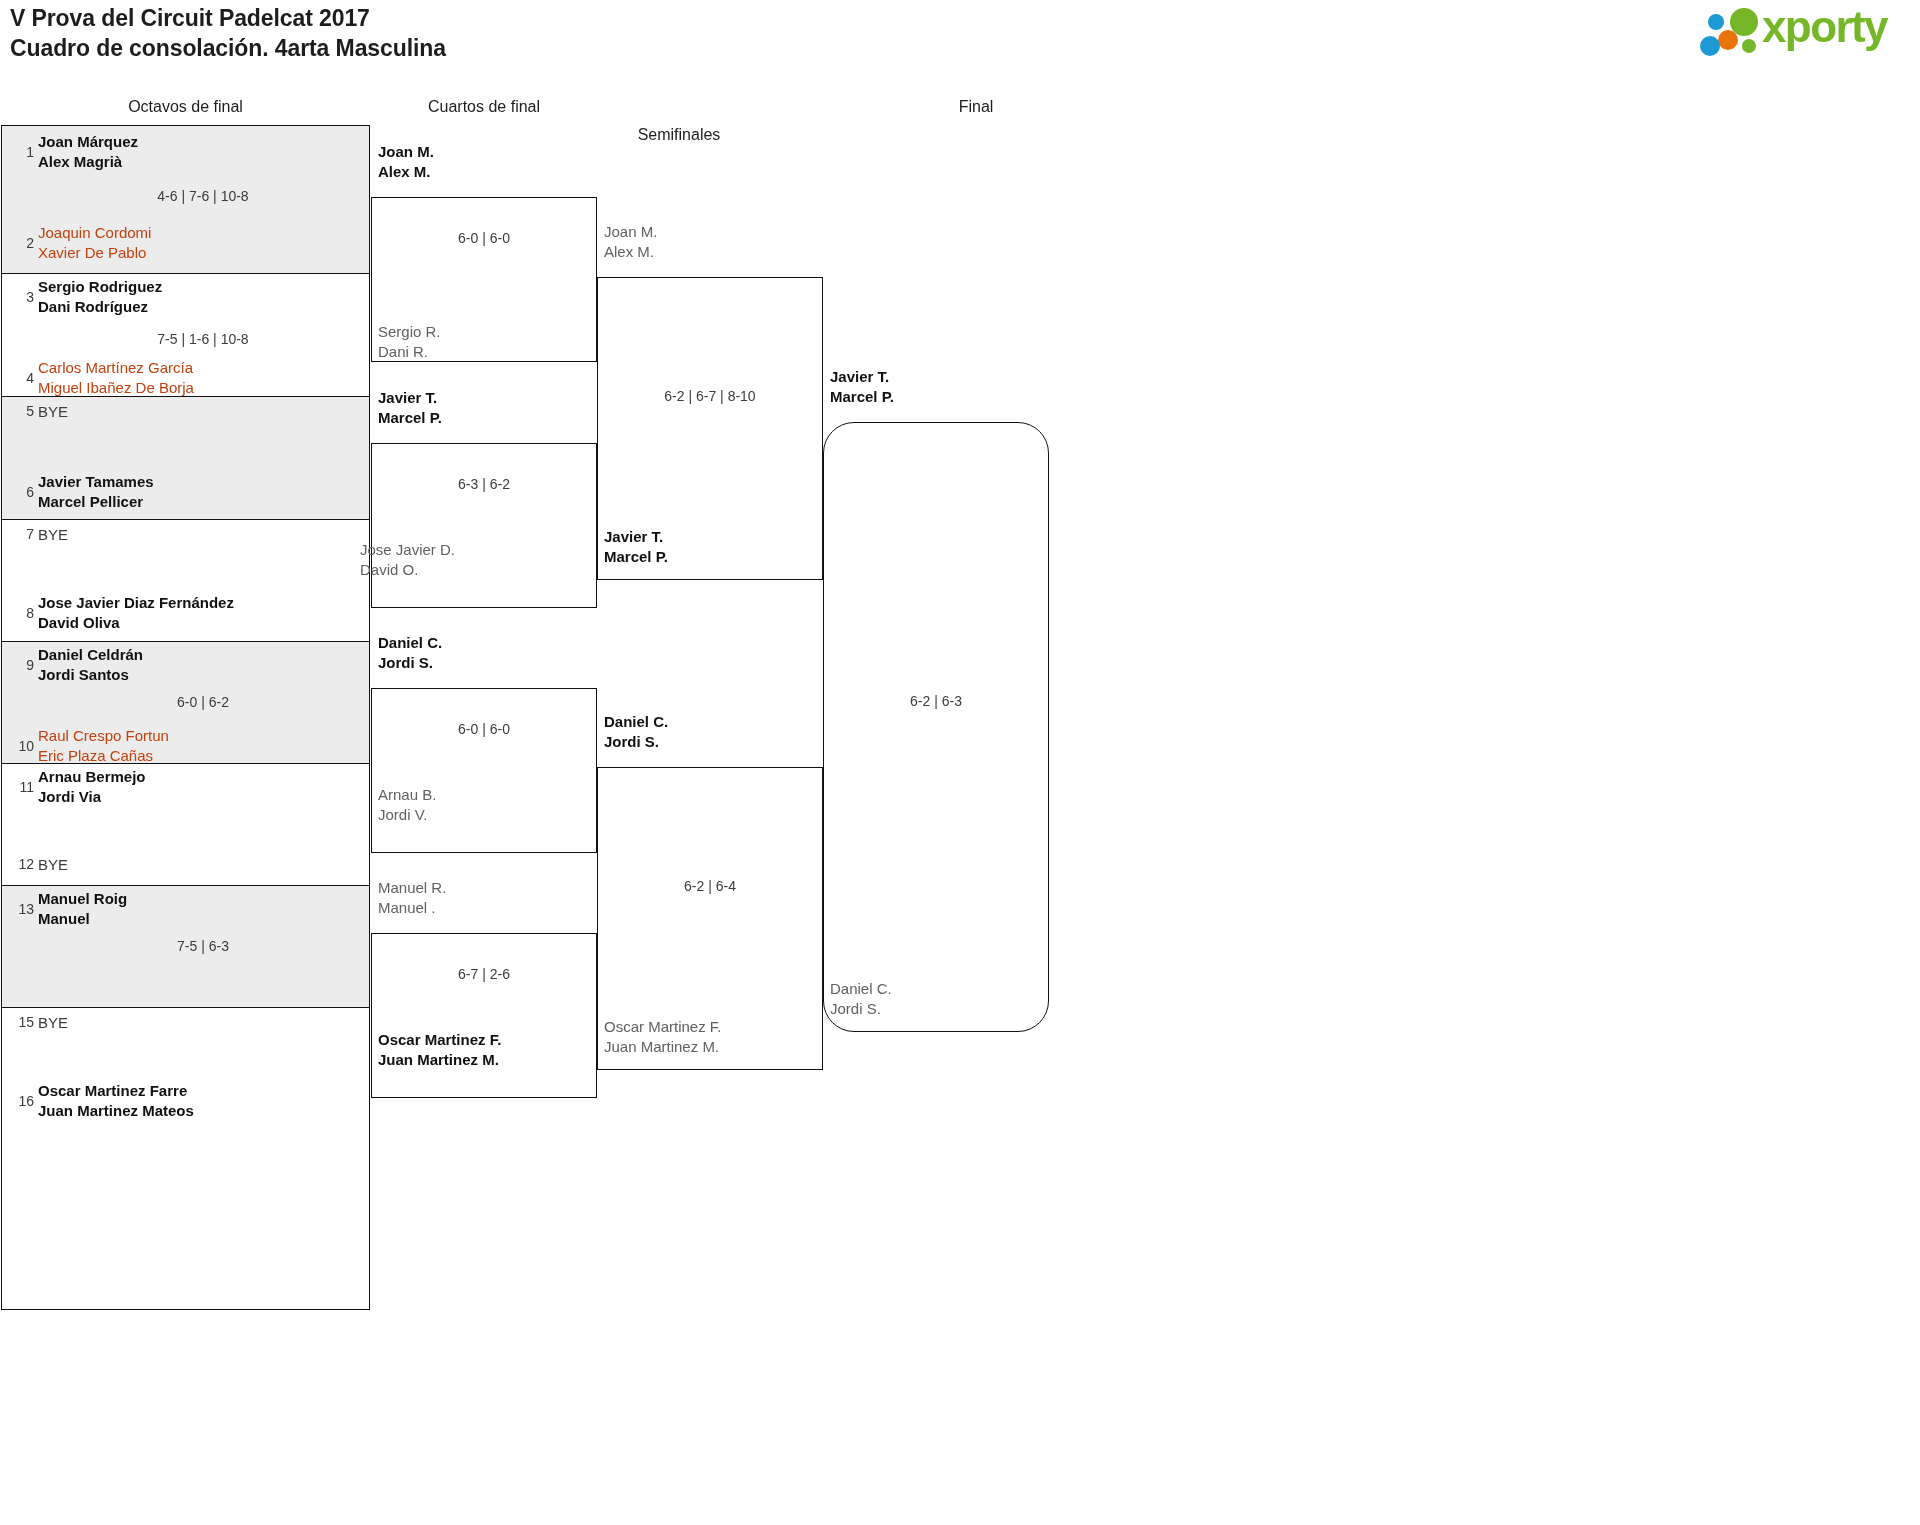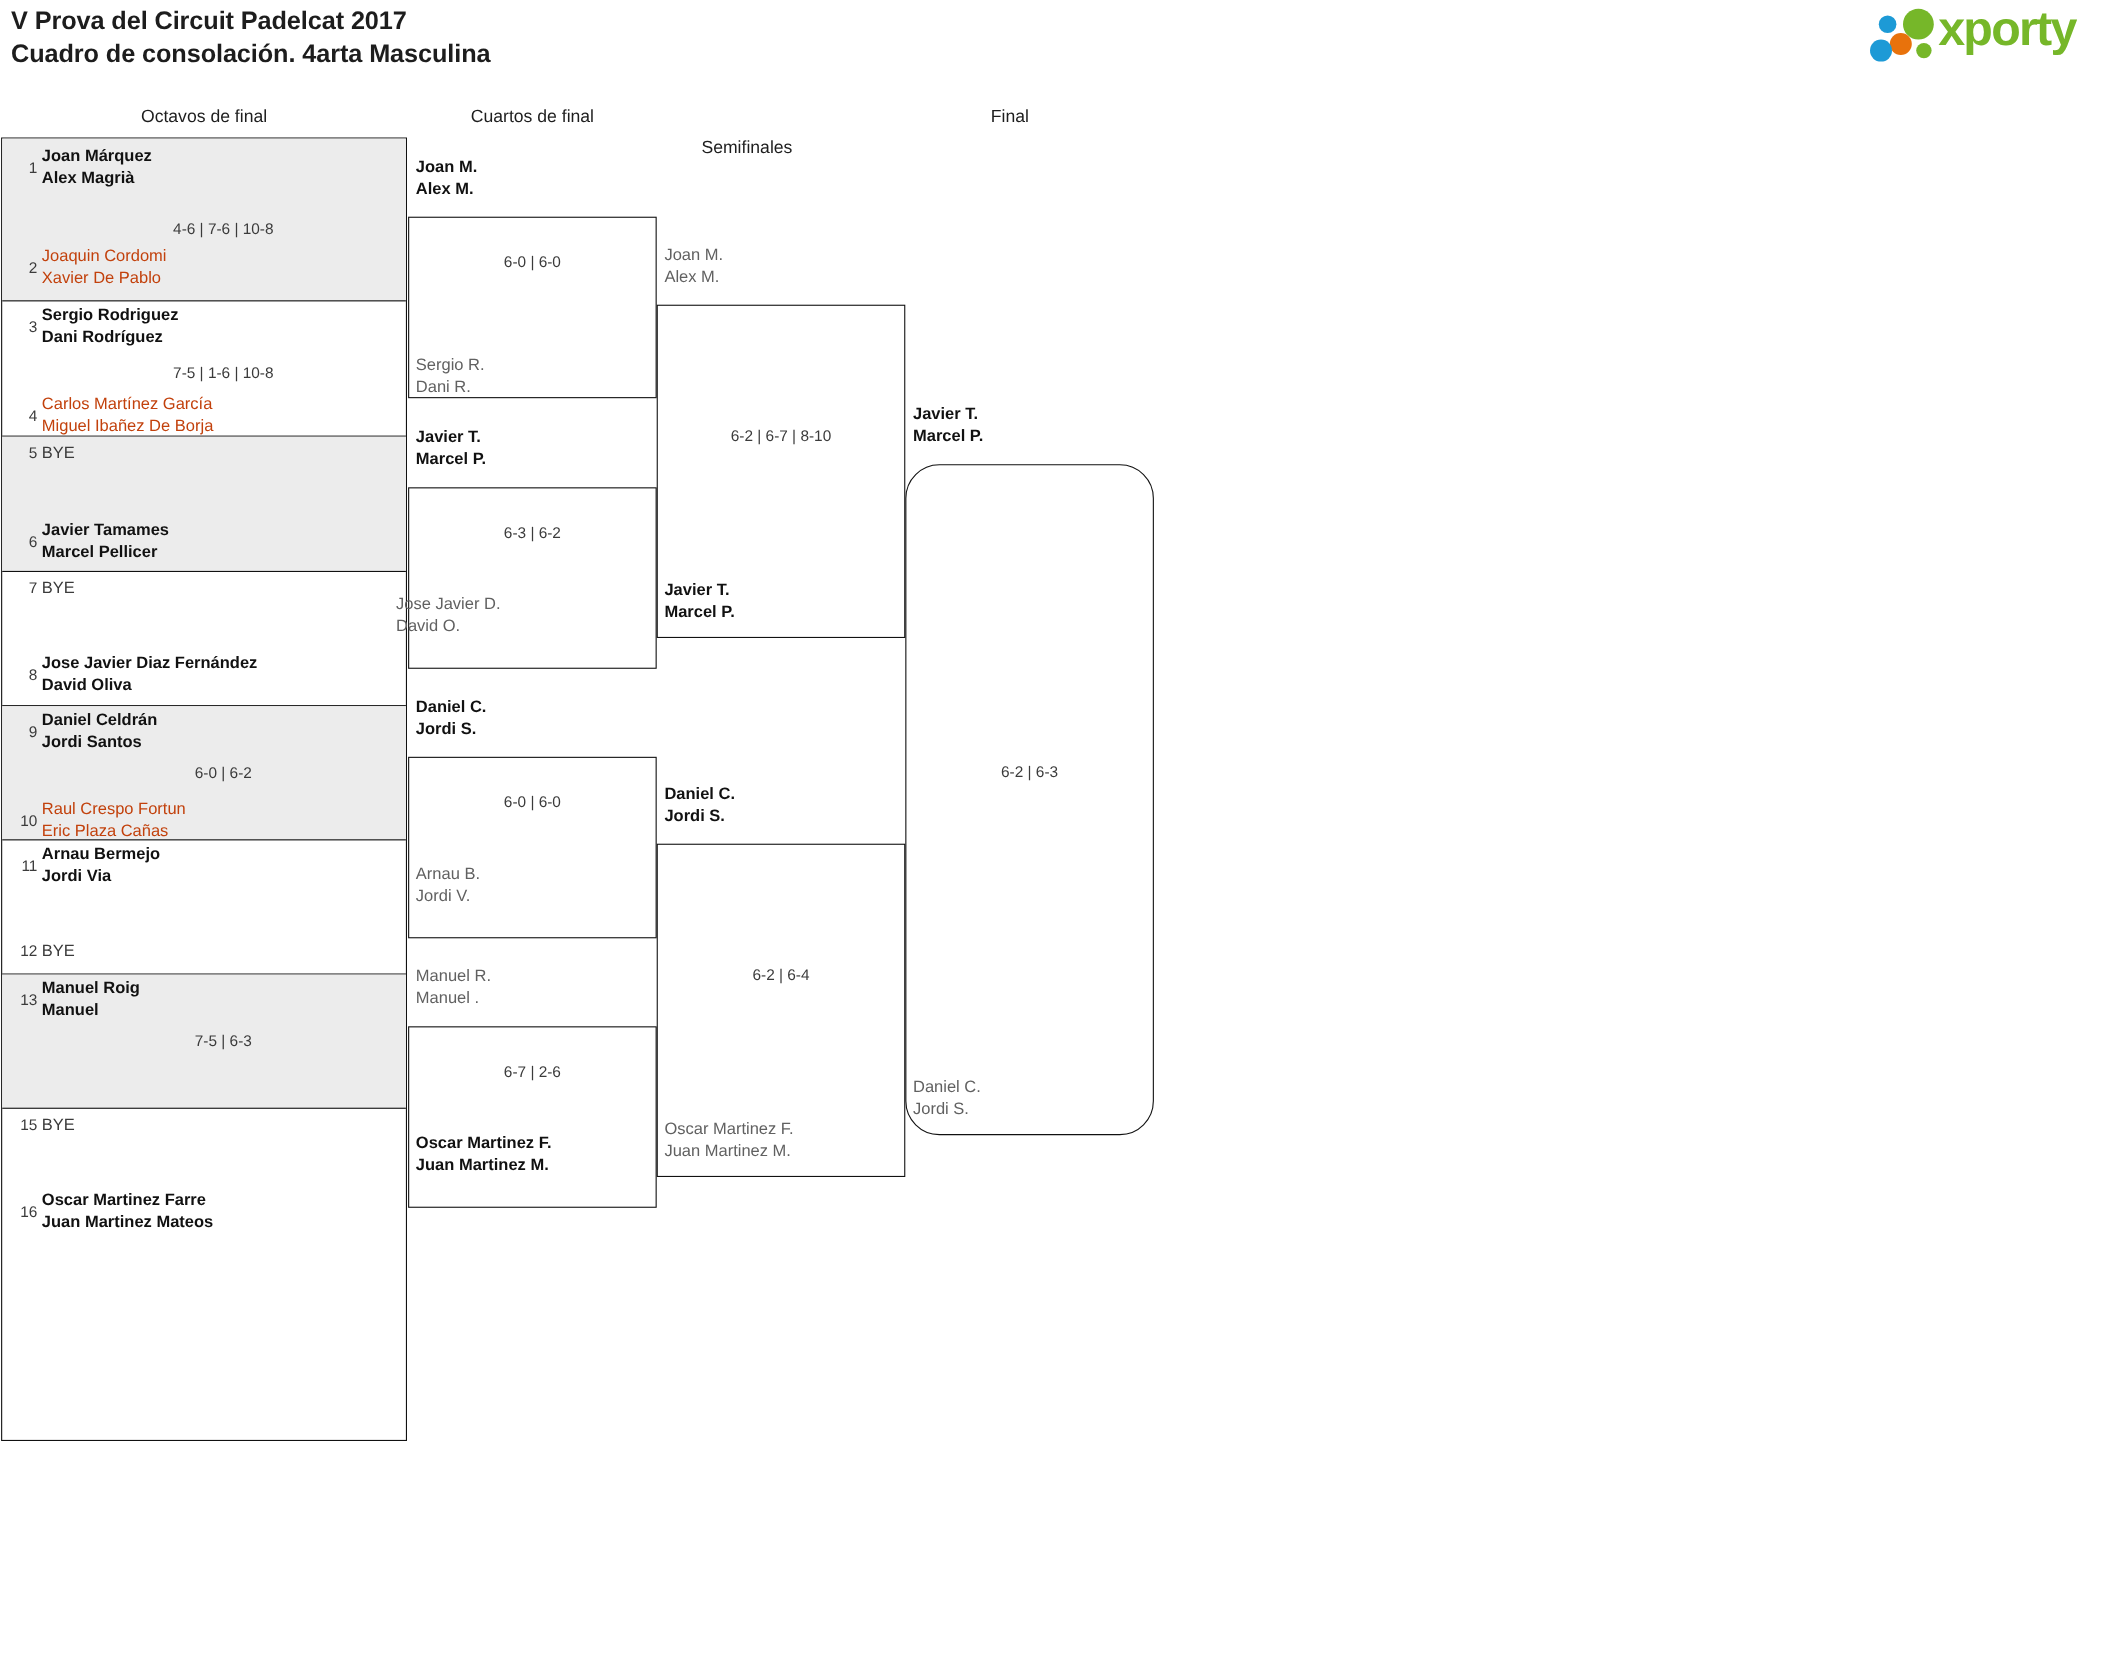--- a/index.html
+++ b/index.html
@@ -28,21 +28,21 @@
   }
 
   
   .round-head{
     font-size:16px;color:#1d1d1d;text-align:center;white-space:nowrap;
     top:98px;
   }
   #head-r1{left:0px;width:371px;}
   #head-r2{left:371px;width:226px;}
   #head-r3{left:566px;width:226px;margin-top:28px;}
-  #head-r4{left:805px;width:226px;text-align:center;}
+  #head-r4{left:863px;width:226px;text-align:center;}
 
   
   #r1{left:1px;top:125px;width:369px;height:1185px;border:1px solid #111;box-sizing:border-box;}
   .pairbox{position:absolute;left:0;width:367px;box-sizing:border-box;}
   .pairbox.shade{background:#ececec;}
   .pairbox.sep{border-bottom:1px solid #111;}
 
   .slot{position:absolute;left:0;width:367px;height:44px;}
   .seed{
     position:absolute;left:6px;width:26px;text-align:right;
@@ -97,21 +97,21 @@
 <div class="abs" id="r1">
 
   <div class="pairbox shade sep" style="top:0px;height:148px;">
     <div class="slot win" style="top:6px;">
       <span class="seed">1</span>
       <span class="names">
         <div class="n">Joan Márquez</div>
         <div class="n">Alex Magrià</div>
       </span>
     </div>
-    <div class="score1" style="top:62px;margin-top:12px;">4-6 | 7-6 | 10-8</div>
+    <div class="score1" style="top:62px;">4-6 | 7-6 | 10-8</div>
     <div class="slot lose" style="top:97px;">
       <span class="seed">2</span>
       <span class="names">
         <div class="n">Joaquin Cordomi</div>
         <div class="n">Xavier De Pablo</div>
       </span>
     </div>
   </div>
 
   <div class="pairbox sep" style="top:148px;height:123px;">

